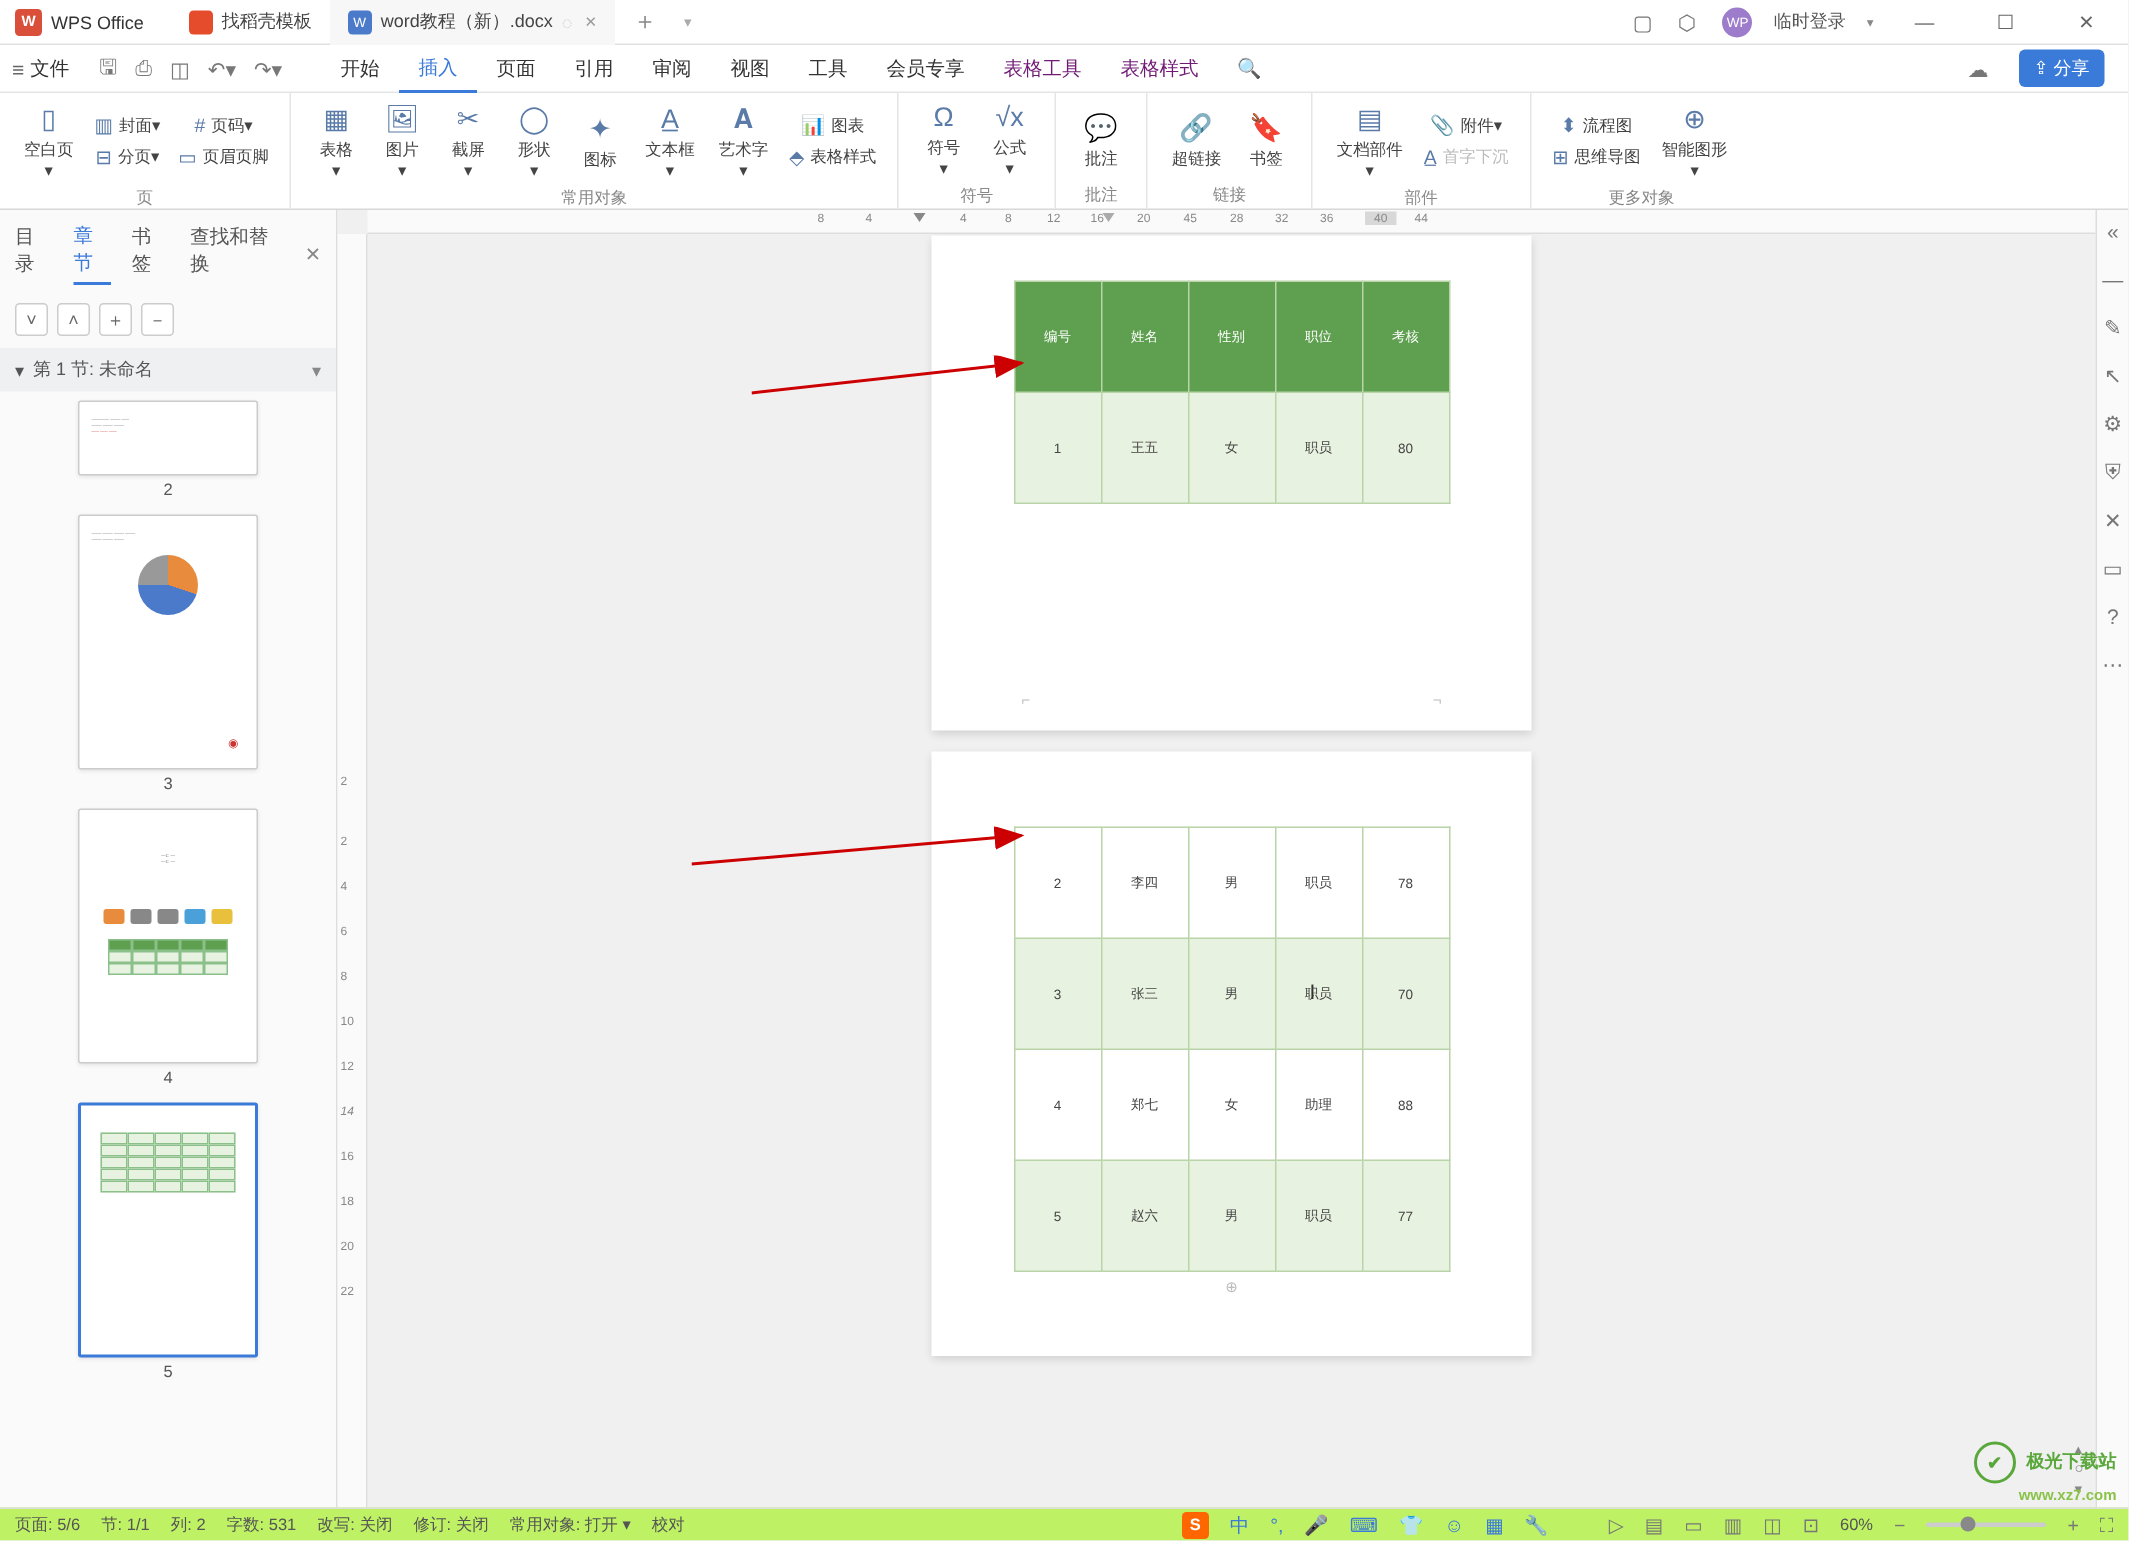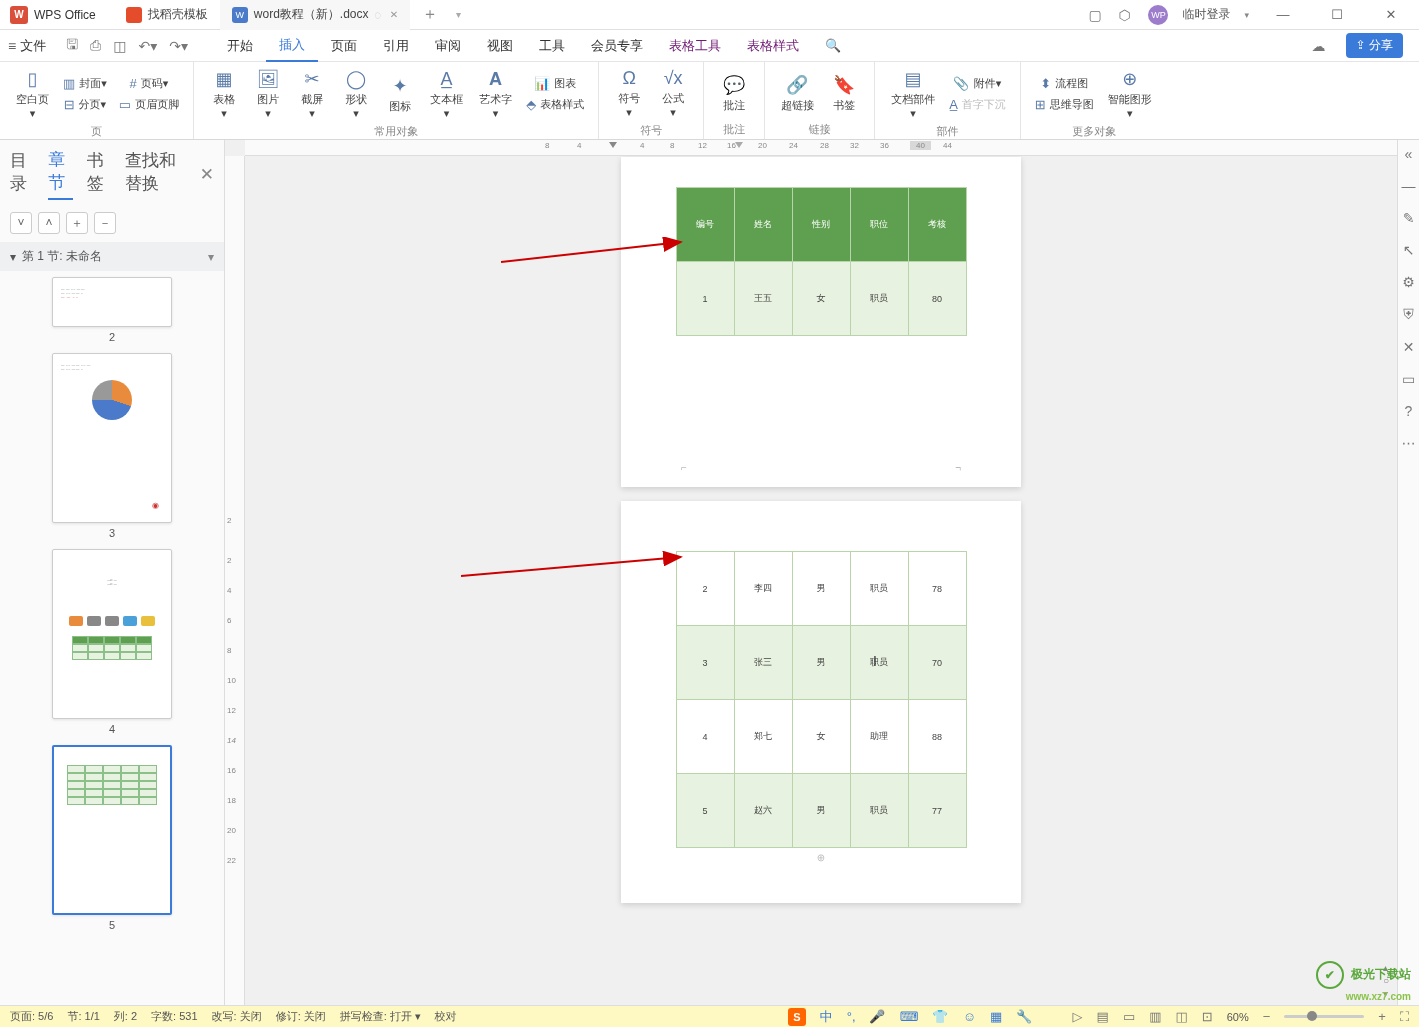--- a/index.html
+++ b/index.html
@@ -42,21 +42,21 @@
 .rgroup .glabel { text-align: center; font-size: 11px; color: #888; padding: 2px 0; }
 .ritem { display: flex; flex-direction: column; align-items: center; justify-content: center; padding: 2px 6px; font-size: 11px; color: #444; cursor: pointer; min-width: 40px; }
 .ritem .ri { font-size: 18px; color: #5a7ba8; margin-bottom: 2px; }
 .ritem.small { flex-direction: row; min-width: auto; padding: 2px 4px; }
 .ritem.small .ri { font-size: 13px; margin: 0 4px 0 0; }
 .rcol { display: flex; flex-direction: column; justify-content: center; gap: 2px; }
 
 
 .main { display: flex; height: calc(100% - 30px - 32px - 78px - 22px); }
 .leftpanel { width: 225px; background: #fafafa; border-right: 1px solid #ddd; display: flex; flex-direction: column; }
-.lp-tabs { display: flex; align-items: center; padding: 8px 10px; gap: 14px; font-size: 17px; }
+.lp-tabs { display: flex; align-items: center; padding: 8px 10px; gap: 14px; font-size: 13px; }
 .lp-tab { color: #555; cursor: pointer; padding-bottom: 4px; }
 .lp-tab.active { color: #3a7ad9; border-bottom: 2px solid #3a7ad9; }
 .lp-close { margin-left: auto; color: #888; cursor: pointer; }
 .lp-tools { display: flex; gap: 6px; padding: 4px 10px; }
 .lp-tool { width: 22px; height: 22px; border: 1px solid #ccc; border-radius: 3px; display: flex; align-items: center; justify-content: center; font-size: 12px; color: #666; cursor: pointer; background: #fff; }
 .section-hdr { background: #eef0f2; padding: 6px 10px; font-size: 12px; color: #555; display: flex; align-items: center; margin-top: 4px; }
 .section-hdr .arrow { margin-left: auto; color: #888; }
 .thumbs { flex: 1; overflow: auto; padding: 6px 0; }
 .thumb-wrap { display: flex; flex-direction: column; align-items: center; margin-bottom: 10px; }
 .thumb { width: 120px; height: 170px; background: #fff; border: 1px solid #ccc; border-radius: 2px; box-shadow: 0 1px 3px rgba(0,0,0,0.1); padding: 8px; font-size: 4px; color: #666; position: relative; }
@@ -88,21 +88,21 @@
 .doc-table .alt td { background: #e8f2e0; }
 .doc-table.t2 td { height: 74px; }
 .arrow-svg { position: absolute; pointer-events: none; }
 .cursor-i { position: absolute; font-size: 14px; color: #333; }
 
 
 .rightbar { position: absolute; right: 0; top: 0; width: 22px; bottom: 0; background: #fafafa; border-left: 1px solid #ddd; display: flex; flex-direction: column; align-items: center; padding-top: 6px; gap: 16px; }
 .rightbar .rb { color: #777; font-size: 14px; cursor: pointer; }
 
 
-.statusbar { position: absolute; bottom: 0; left: 0; right: 0; height: 22px; background: #fef9c3; border-top: 1px solid #ddd; display: flex; align-items: center; font-size: 11px; color: #555; padding: 0 10px; gap: 14px; }
+.statusbar { position: absolute; bottom: 0; left: 0; right: 0; height: 22px; background: #bef264; border-top: 1px solid #ddd; display: flex; align-items: center; font-size: 11px; color: #555; padding: 0 10px; gap: 14px; }
 .statusbar .spacer { flex: 1; }
 .statusbar .sico { color: #777; font-size: 13px; cursor: pointer; }
 .statusbar .sogou { width: 18px; height: 18px; background: #ff6600; border-radius: 3px; color: #fff; display: flex; align-items: center; justify-content: center; font-size: 11px; font-weight: bold; }
 .statusbar .zoom-slider { width: 80px; height: 3px; background: #ccc; position: relative; border-radius: 2px; }
 .statusbar .zoom-slider .knob { position: absolute; left: 28%; top: -4px; width: 10px; height: 10px; background: #888; border-radius: 50%; }
 
 
 .watermark { position: absolute; right: 8px; bottom: 24px; font-size: 12px; color: #5aa83c; font-weight: bold; text-align: right; }
 .watermark .logo-circle { width: 28px; height: 28px; border: 2px solid #5aa83c; border-radius: 50%; display: inline-flex; align-items: center; justify-content: center; margin-right: 4px; vertical-align: middle; }
 .watermark .url { font-size: 10px; color: #8bc34a; }
@@ -393,21 +393,21 @@
 
   <div class="canvas-wrap">
     <div class="hruler">
       <span class="htick" style="left:300px;">8</span>
       <span class="htick" style="left:332px;">4</span>
       <span class="htick" style="left:395px;">4</span>
       <span class="htick" style="left:425px;">8</span>
       <span class="htick" style="left:453px;">12</span>
       <span class="htick" style="left:482px;">16</span>
       <span class="htick" style="left:513px;">20</span>
-      <span class="htick" style="left:544px;">24</span>
+      <span class="htick" style="left:544px;">45</span>
       <span class="htick" style="left:575px;">28</span>
       <span class="htick" style="left:605px;">32</span>
       <span class="htick" style="left:635px;">36</span>
       <span class="htick" style="left:665px;background:#d8d8d8;padding:0 6px;">40</span>
       <span class="htick" style="left:698px;">44</span>
       <span class="marker" style="left:364px;"></span>
       <span class="marker" style="left:490px;border-top-color:#aaa;"></span>
     </div>
     <div class="vruler">
       <span class="vtick" style="top:360px;">2</span>
@@ -525,21 +525,21 @@
   </div>
 </div>
 
 <div class="statusbar">
   <span>页面: 5/6</span>
   <span>节: 1/1</span>
   <span>列: 2</span>
   <span>字数: 531</span>
   <span>改写: 关闭</span>
   <span>修订: 关闭</span>
-  <span><span>拼写检查: 打开</span> ▾</span>
+  <span><span>常用对象: 打开</span> ▾</span>
   <span>校对</span>
   <div class="spacer"></div>
   <span class="sogou">S</span>
   <span class="sico" style="color:#3a7ad9;">中</span>
   <span class="sico" style="color:#3a7ad9;">°,</span>
   <span class="sico" style="color:#3a7ad9;">🎤</span>
   <span class="sico" style="color:#3a7ad9;">⌨</span>
   <span class="sico" style="color:#3a7ad9;">👕</span>
   <span class="sico" style="color:#3a7ad9;">☺</span>
   <span class="sico" style="color:#3a7ad9;">▦</span>

